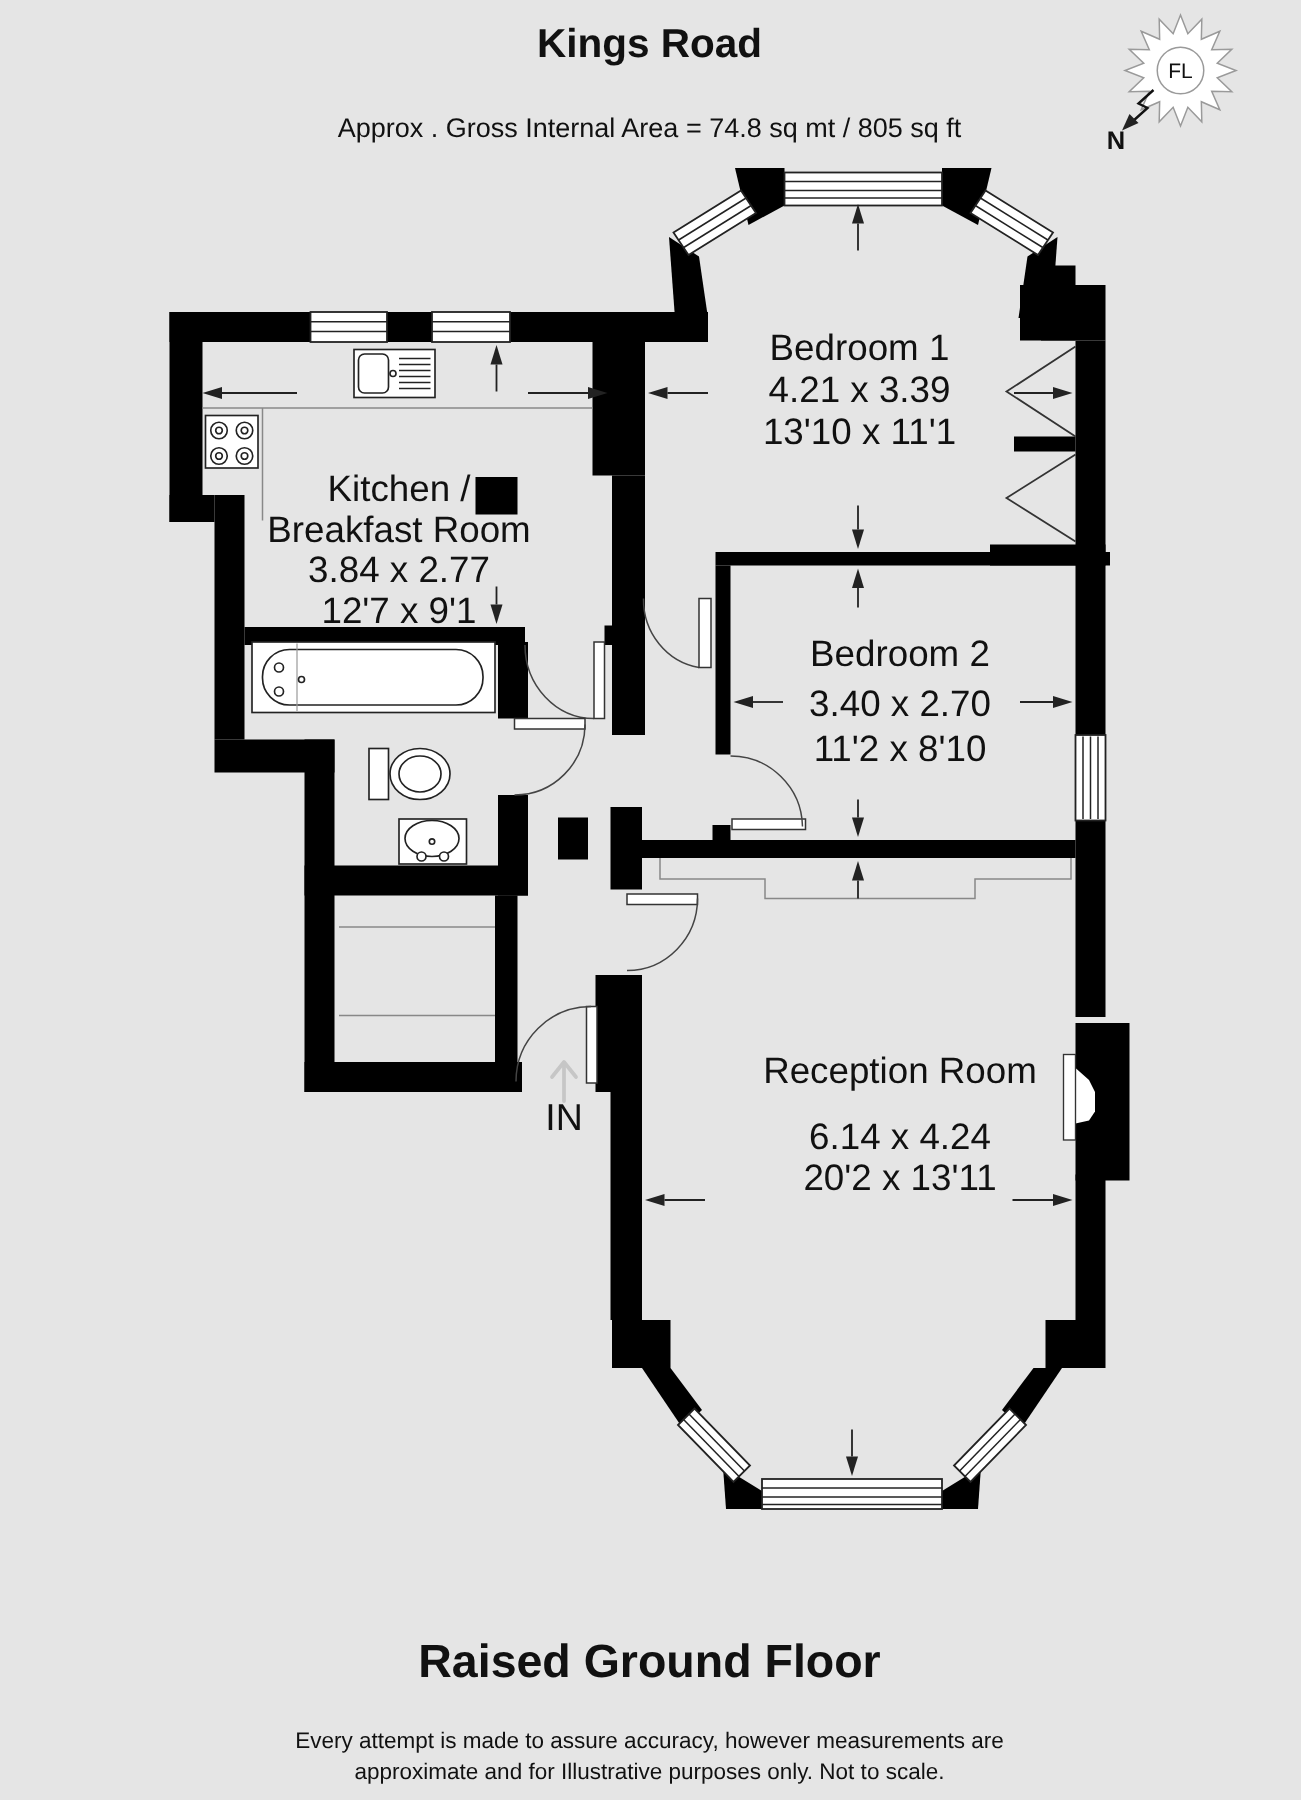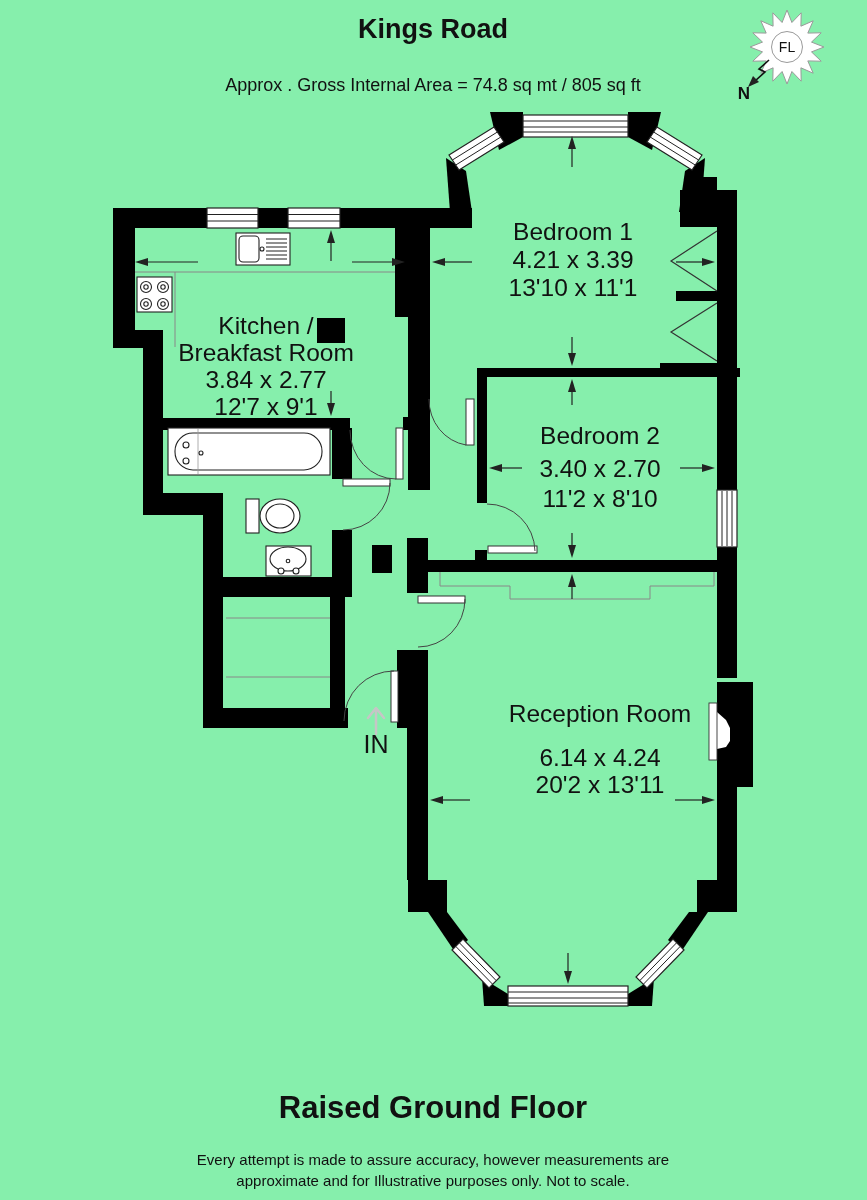--- a/index.html
+++ b/index.html
@@ -1,16 +1,16 @@
 <!DOCTYPE html>
 <html><head>
 <meta charset="utf-8">
 <style>
   html,body{margin:0;padding:0;background:#ffffff;}
-  .page{position:relative;width:867px;height:1200px;background:#86efac;overflow:hidden;
+  .page{position:relative;width:867px;height:1200px;background:#e5e5e5;overflow:hidden;
         font-family:"Liberation Sans",sans-serif;}
   svg{display:block;width:867px;height:1200px;}
   text{fill:#111111;}
   .title{font-size:27px;font-weight:bold;}
   .subtitle{font-size:18px;}
   .room-label{font-size:24.5px;}
   .in-label{font-size:25px;}
   .floor-label{font-size:31px;font-weight:bold;}
   .disclaimer{font-size:15px;}
   .fl-label{font-size:14px;}

